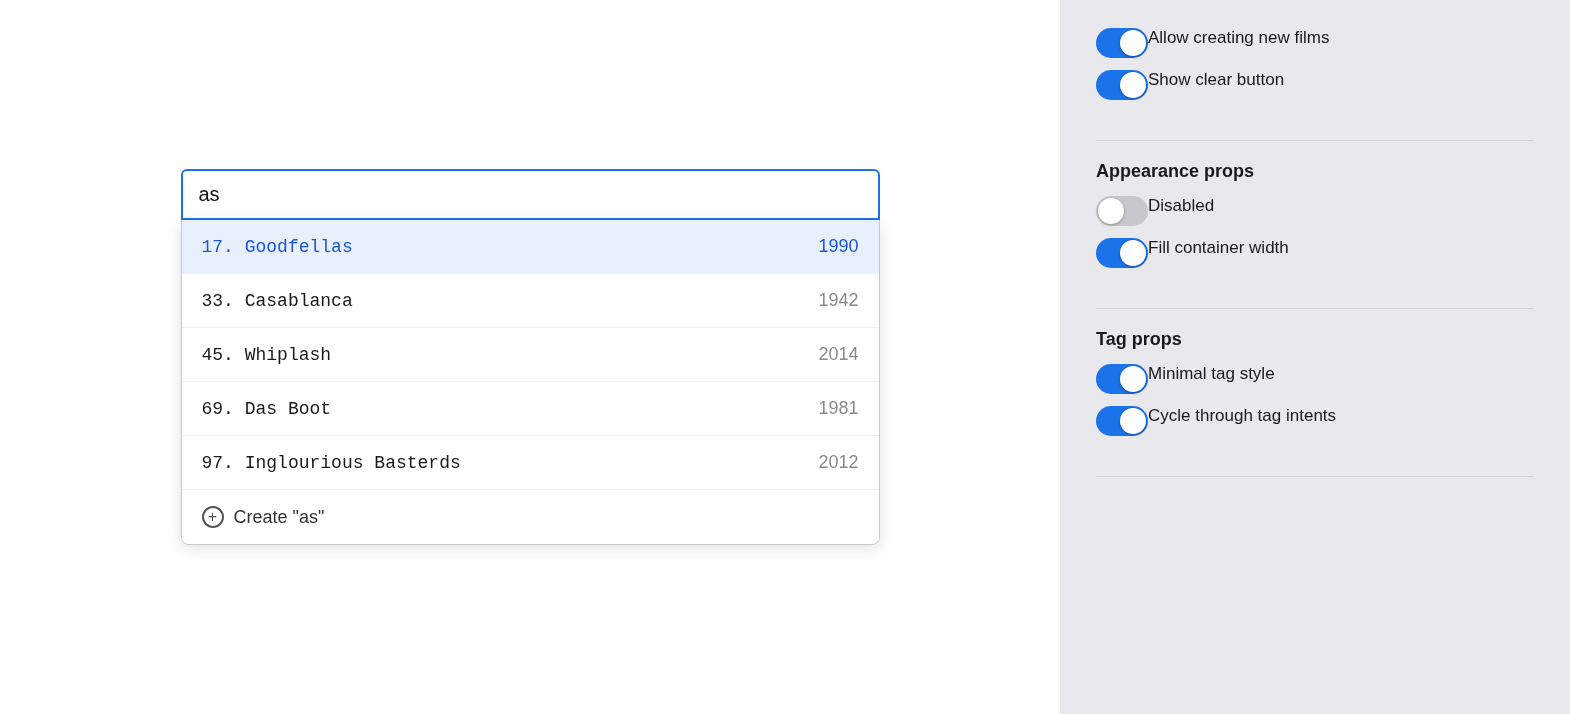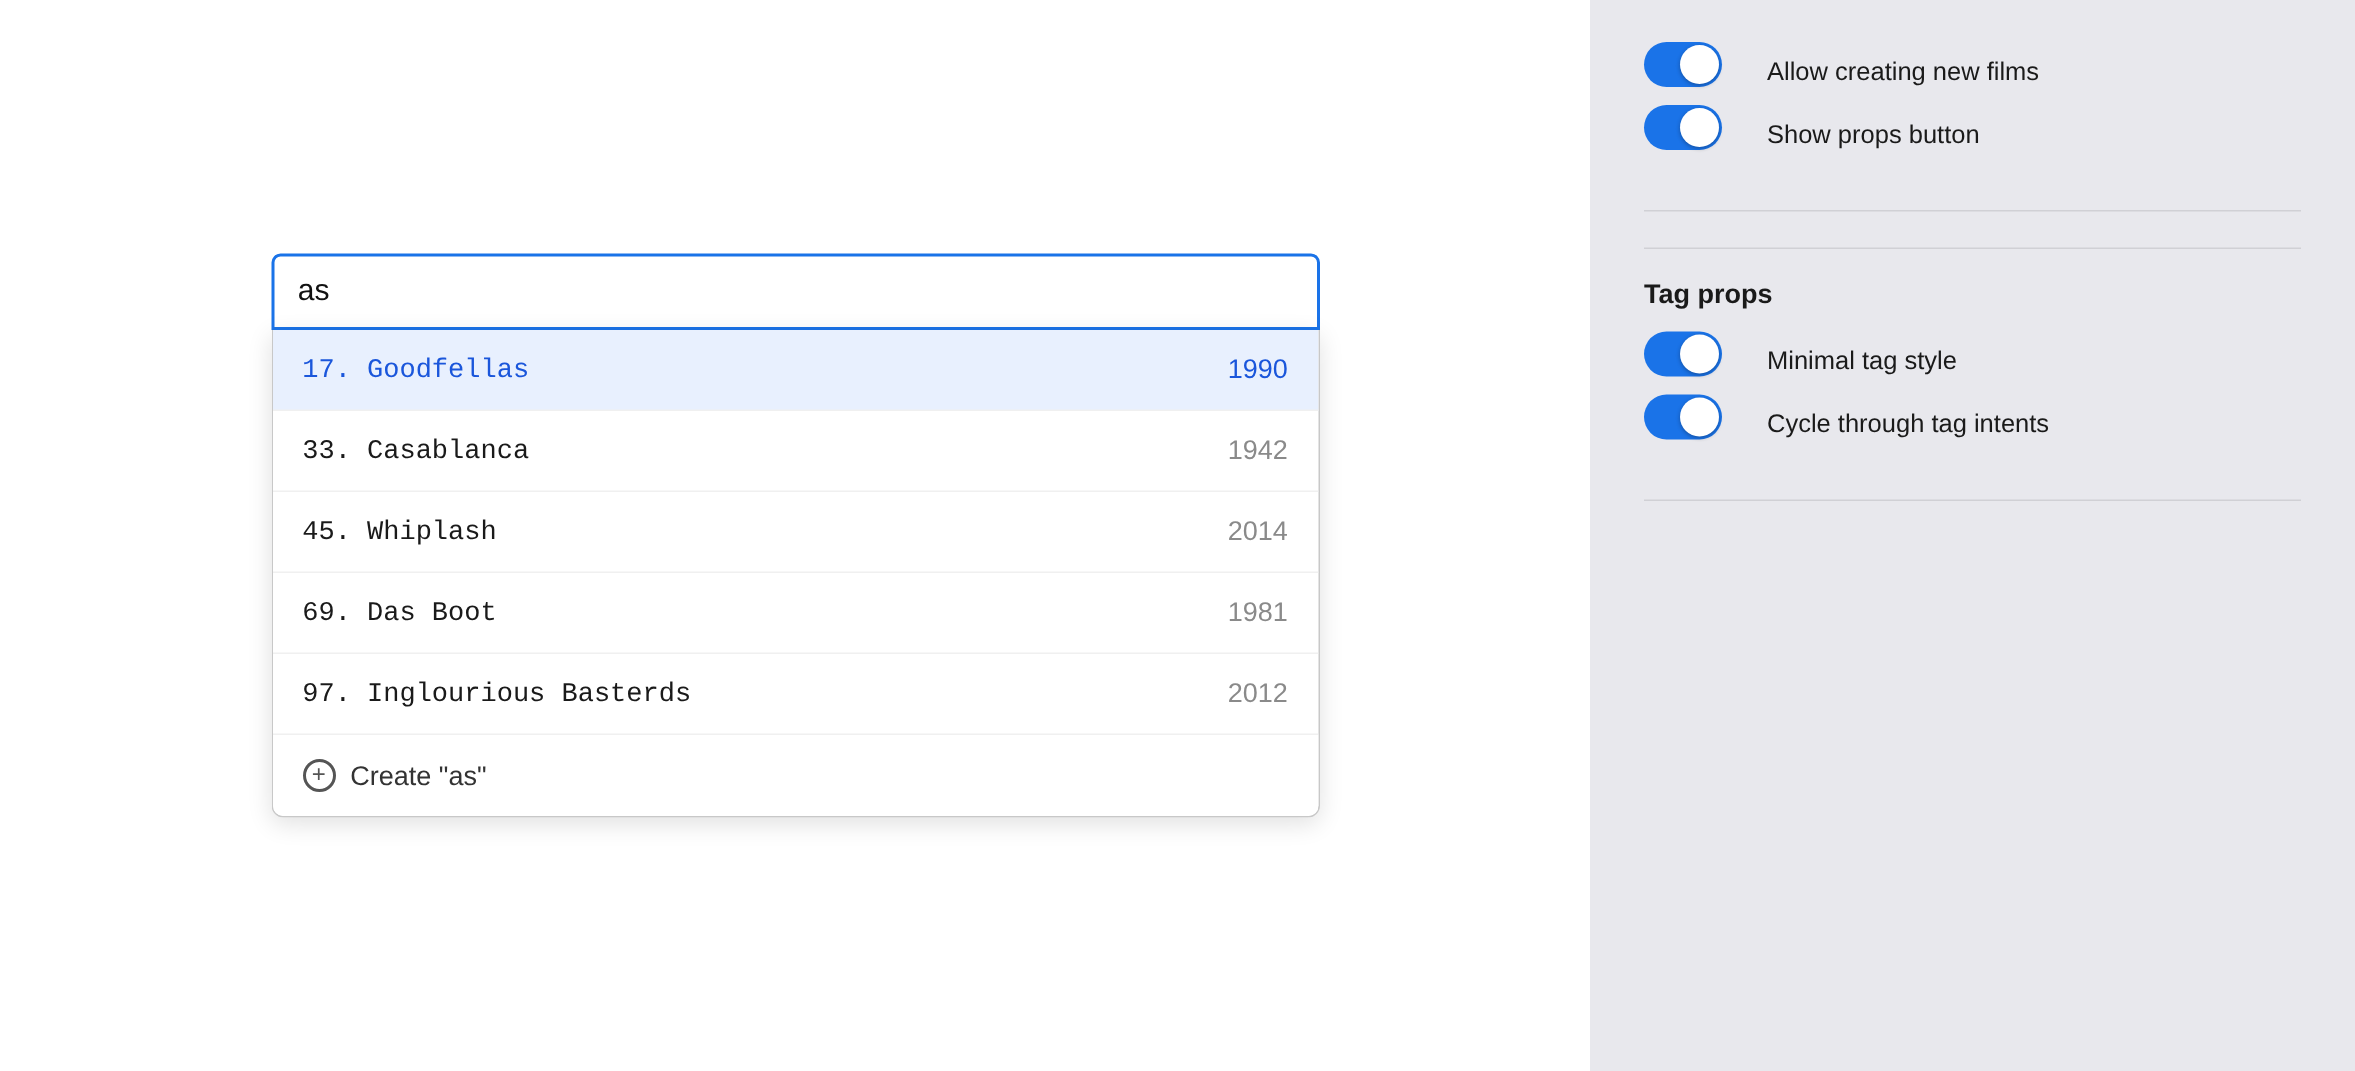--- a/index.html
+++ b/index.html
@@ -135,22 +135,22 @@
     .section-title {
       font-size: 18px;
       font-weight: 700;
       color: #1a1a1a;
       margin-bottom: 14px;
       margin-top: 4px;
     }
 
     .toggle-row {
       display: flex;
-      align-items: flex-end;
-      gap: 30px;
+      align-items: flex-start;
+      gap: 0;
       margin-bottom: 12px;
     }
 
     .toggle-label {
       font-size: 17px;
       color: #1a1a1a;
     }
 
     
     .toggle {
@@ -252,26 +252,46 @@
           </div>
         </div>
         <span class="toggle-label">Allow creating new films</span>
       </div>
       <div class="toggle-row">
         <div class="toggle">
           <div class="toggle-track on">
             <div class="toggle-thumb"></div>
           </div>
         </div>
-        <span class="toggle-label">Show props button</span>
+        <span class="toggle-label">Show clear button</span>
       </div>
     </div>
 
   <div class="divider"></div>
 
+  <div class="settings-section">
+    <div class="section-title">Appearance props</div>
+
+  <div class="toggle-row">
+        <div class="toggle">
+          <div class="toggle-track off">
+            <div class="toggle-thumb"></div>
+          </div>
+        </div>
+        <span class="toggle-label">Disabled</span>
+      </div>
+      <div class="toggle-row">
+        <div class="toggle">
+          <div class="toggle-track on">
+            <div class="toggle-thumb"></div>
+          </div>
+        </div>
+        <span class="toggle-label">Fill container width</span>
+      </div>
+    </div>
 
   <div class="divider"></div>
 
   <div class="settings-section">
     <div class="section-title">Tag props</div>
 
   <div class="toggle-row">
         <div class="toggle">
           <div class="toggle-track on">
             <div class="toggle-thumb"></div>

